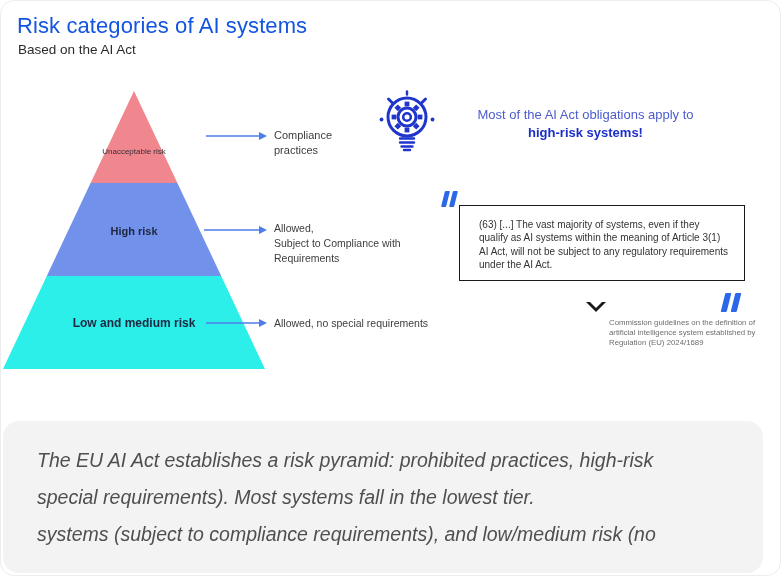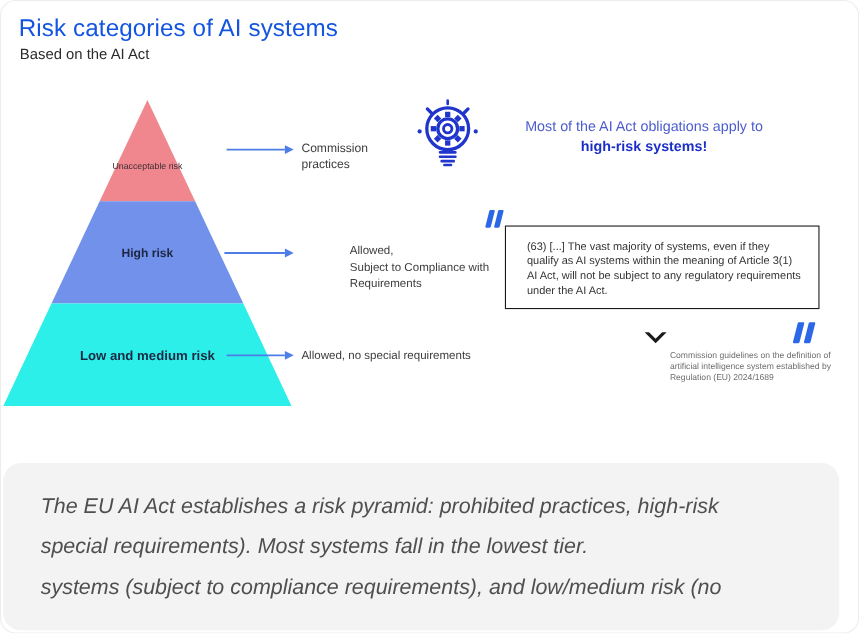--- a/index.html
+++ b/index.html
@@ -11,21 +11,21 @@
   .title{left:16px;top:12px;font-size:22px;font-weight:500;color:#1355E0;letter-spacing:.1px;}
   .subtitle{left:17px;top:41px;font-size:13.5px;color:#2b2b2b;}
 
   .pyr-label{text-align:center;color:#1e2742;}
   .lbl-unacceptable{left:93px;top:146px;width:80px;font-size:8px;line-height:9.5px;color:#3a2d33;font-weight:500;}
   .lbl-high{left:73px;top:224px;width:120px;font-size:11px;font-weight:600;}
   .lbl-low{left:43px;top:315px;width:180px;font-size:12px;font-weight:600;}
 
   .annotation{color:#3d3d3d;font-size:10.5px;line-height:15px;}
   .ann-1{left:273px;top:127px;font-size:11px;}
-  .ann-2{left:273px;top:220px;margin-left:44px;}
+  .ann-2{left:273px;top:220px;}
   .ann-3{left:273px;top:315px;}
 
   .headline{left:452px;top:106px;width:265px;text-align:center;}
   .headline .l1{font-size:13px;color:#4C5CCE;}
   .headline .l2{font-size:13px;font-weight:700;color:#1B2FC7;margin-top:3px;}
 
   .quote-box{left:458px;top:204px;width:286px;height:76px;background:#fff;
              border:1.5px solid #1a1a1a;box-sizing:border-box;z-index:1;}
   .quote-text{padding:12px 14px 0 19px;font-size:10px;line-height:13.4px;color:#333;}
   .notch-outer{left:585px;top:301px;width:0;height:0;z-index:2;
@@ -67,21 +67,21 @@
 
     <line x1="205" y1="237" x2="258" y2="237" stroke-width="1.6" stroke="#4F7DE8"></line>
     <polygon points="258,233 266,237 258,241" fill="#4F7DE8"></polygon>
   </svg>
 
   <div class="abs pyr-label lbl-unacceptable">Unacceptable risk</div>
   <div class="abs pyr-label lbl-high">High risk</div>
   <div class="abs pyr-label lbl-low">Low and medium risk</div>
 
   <div class="abs annotation ann-1">
-    <div>Commission</div>
+    <div>Compliance</div>
     <div>practices</div>
   </div>
   <div class="abs annotation ann-2">
     <div>Allowed,</div>
     <div>Subject to Compliance with</div>
     <div>Requirements</div>
   </div>
   <div class="abs annotation ann-3">
     <div>Allowed, no special requirements</div>
   </div>

